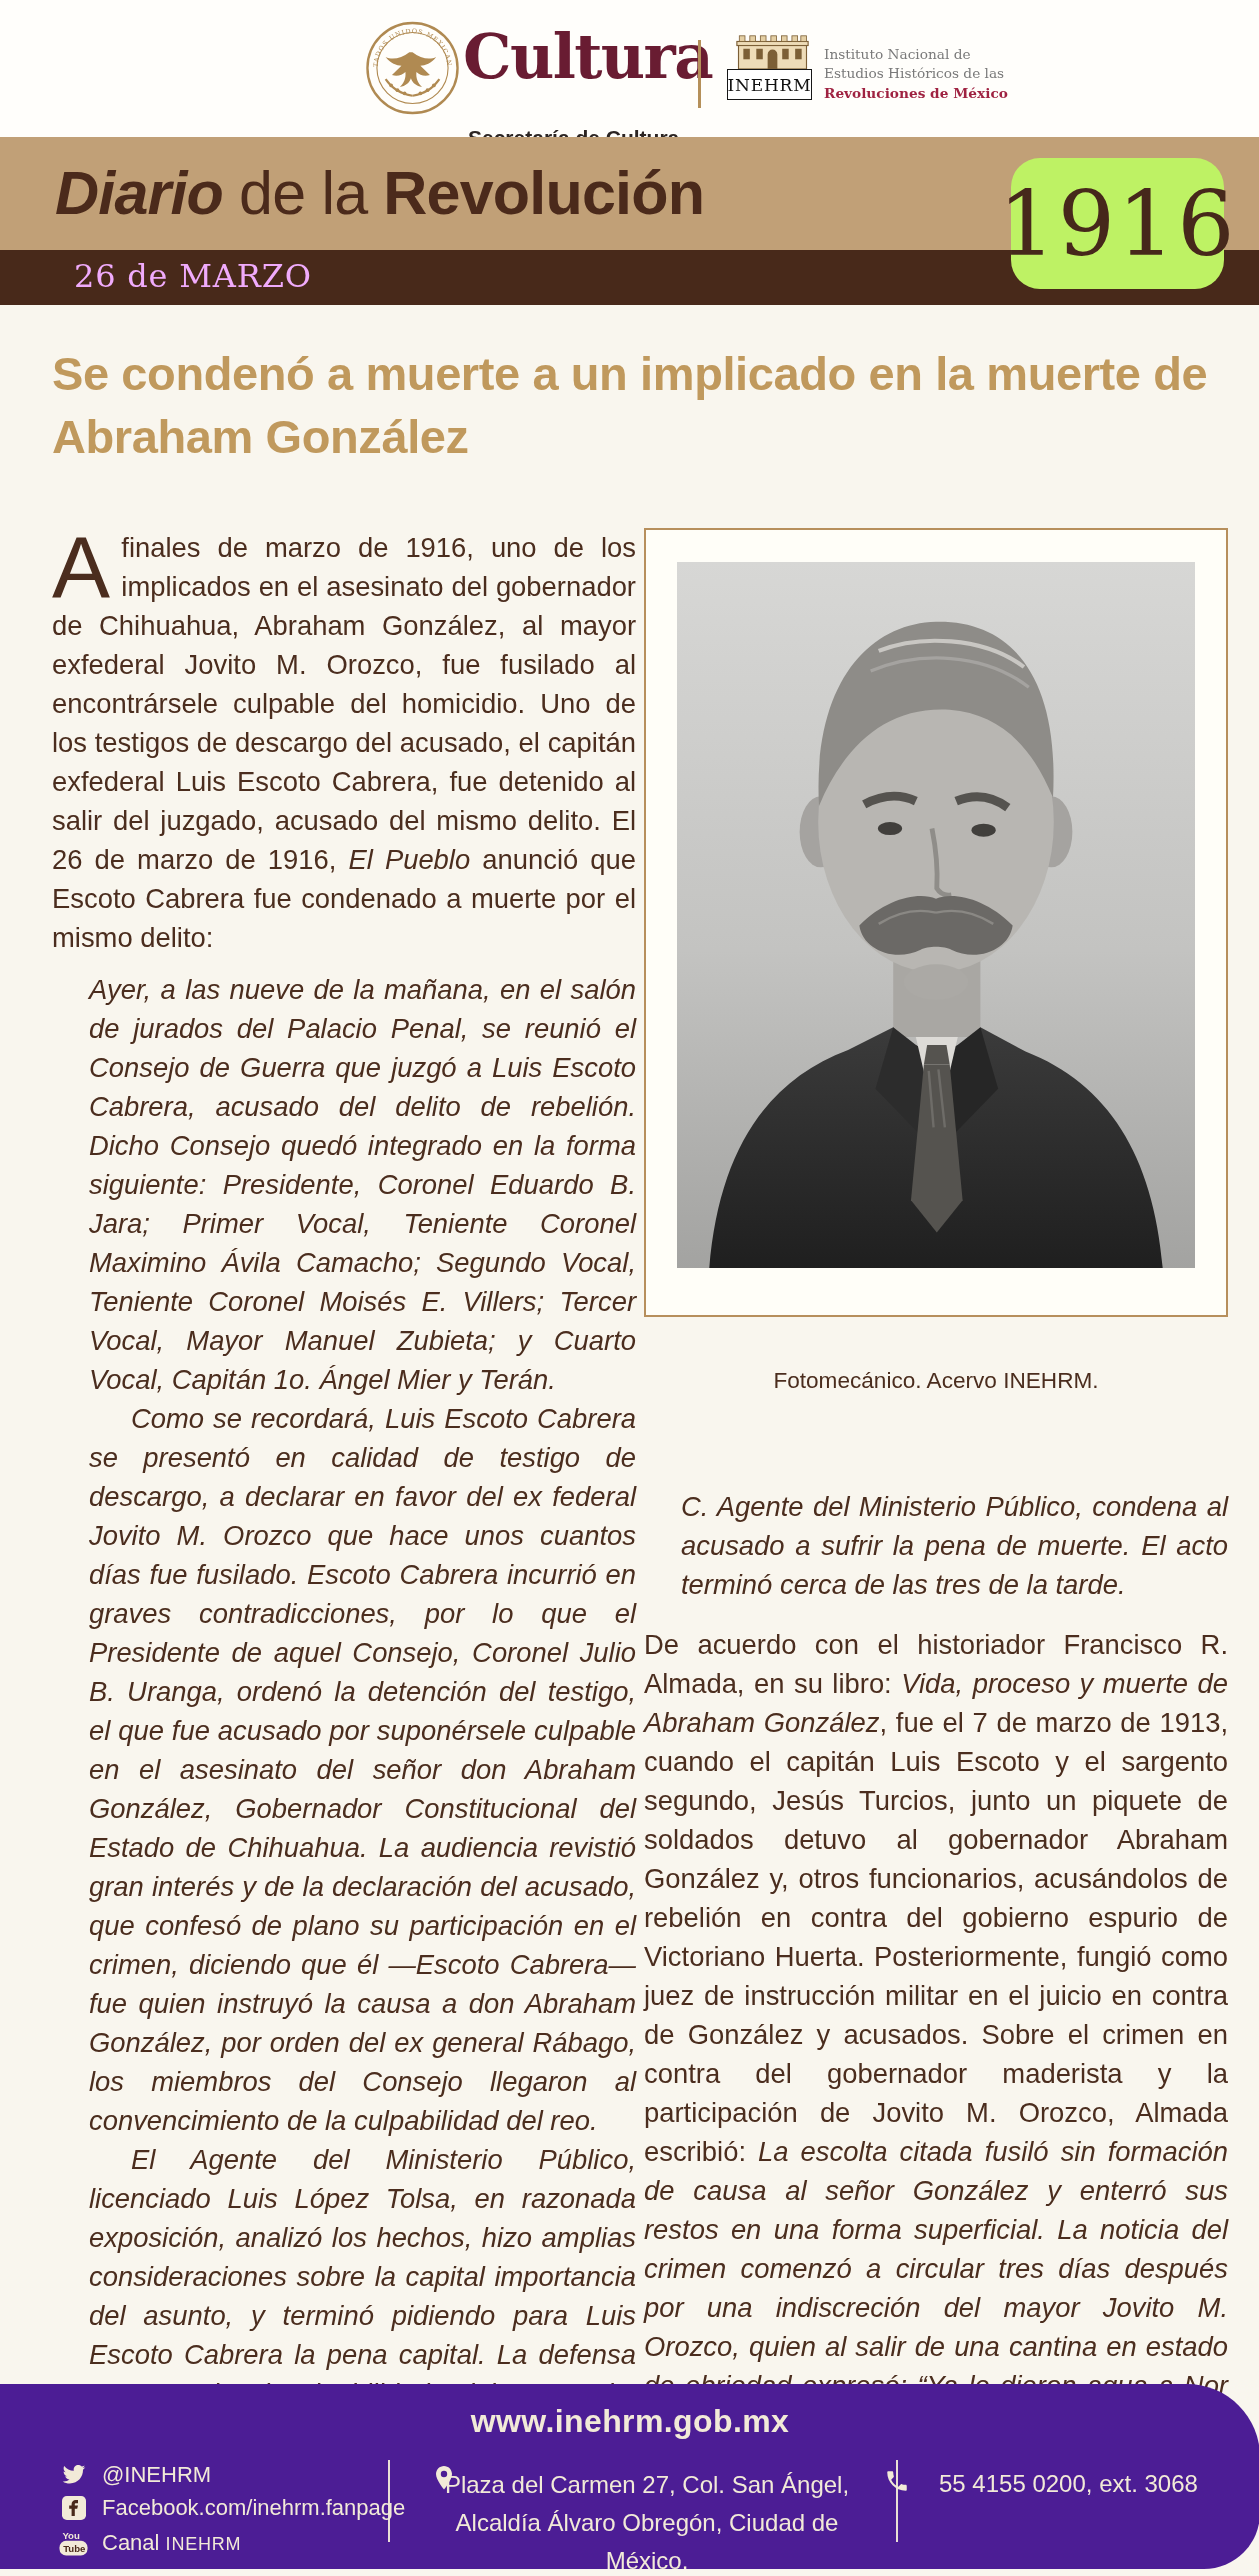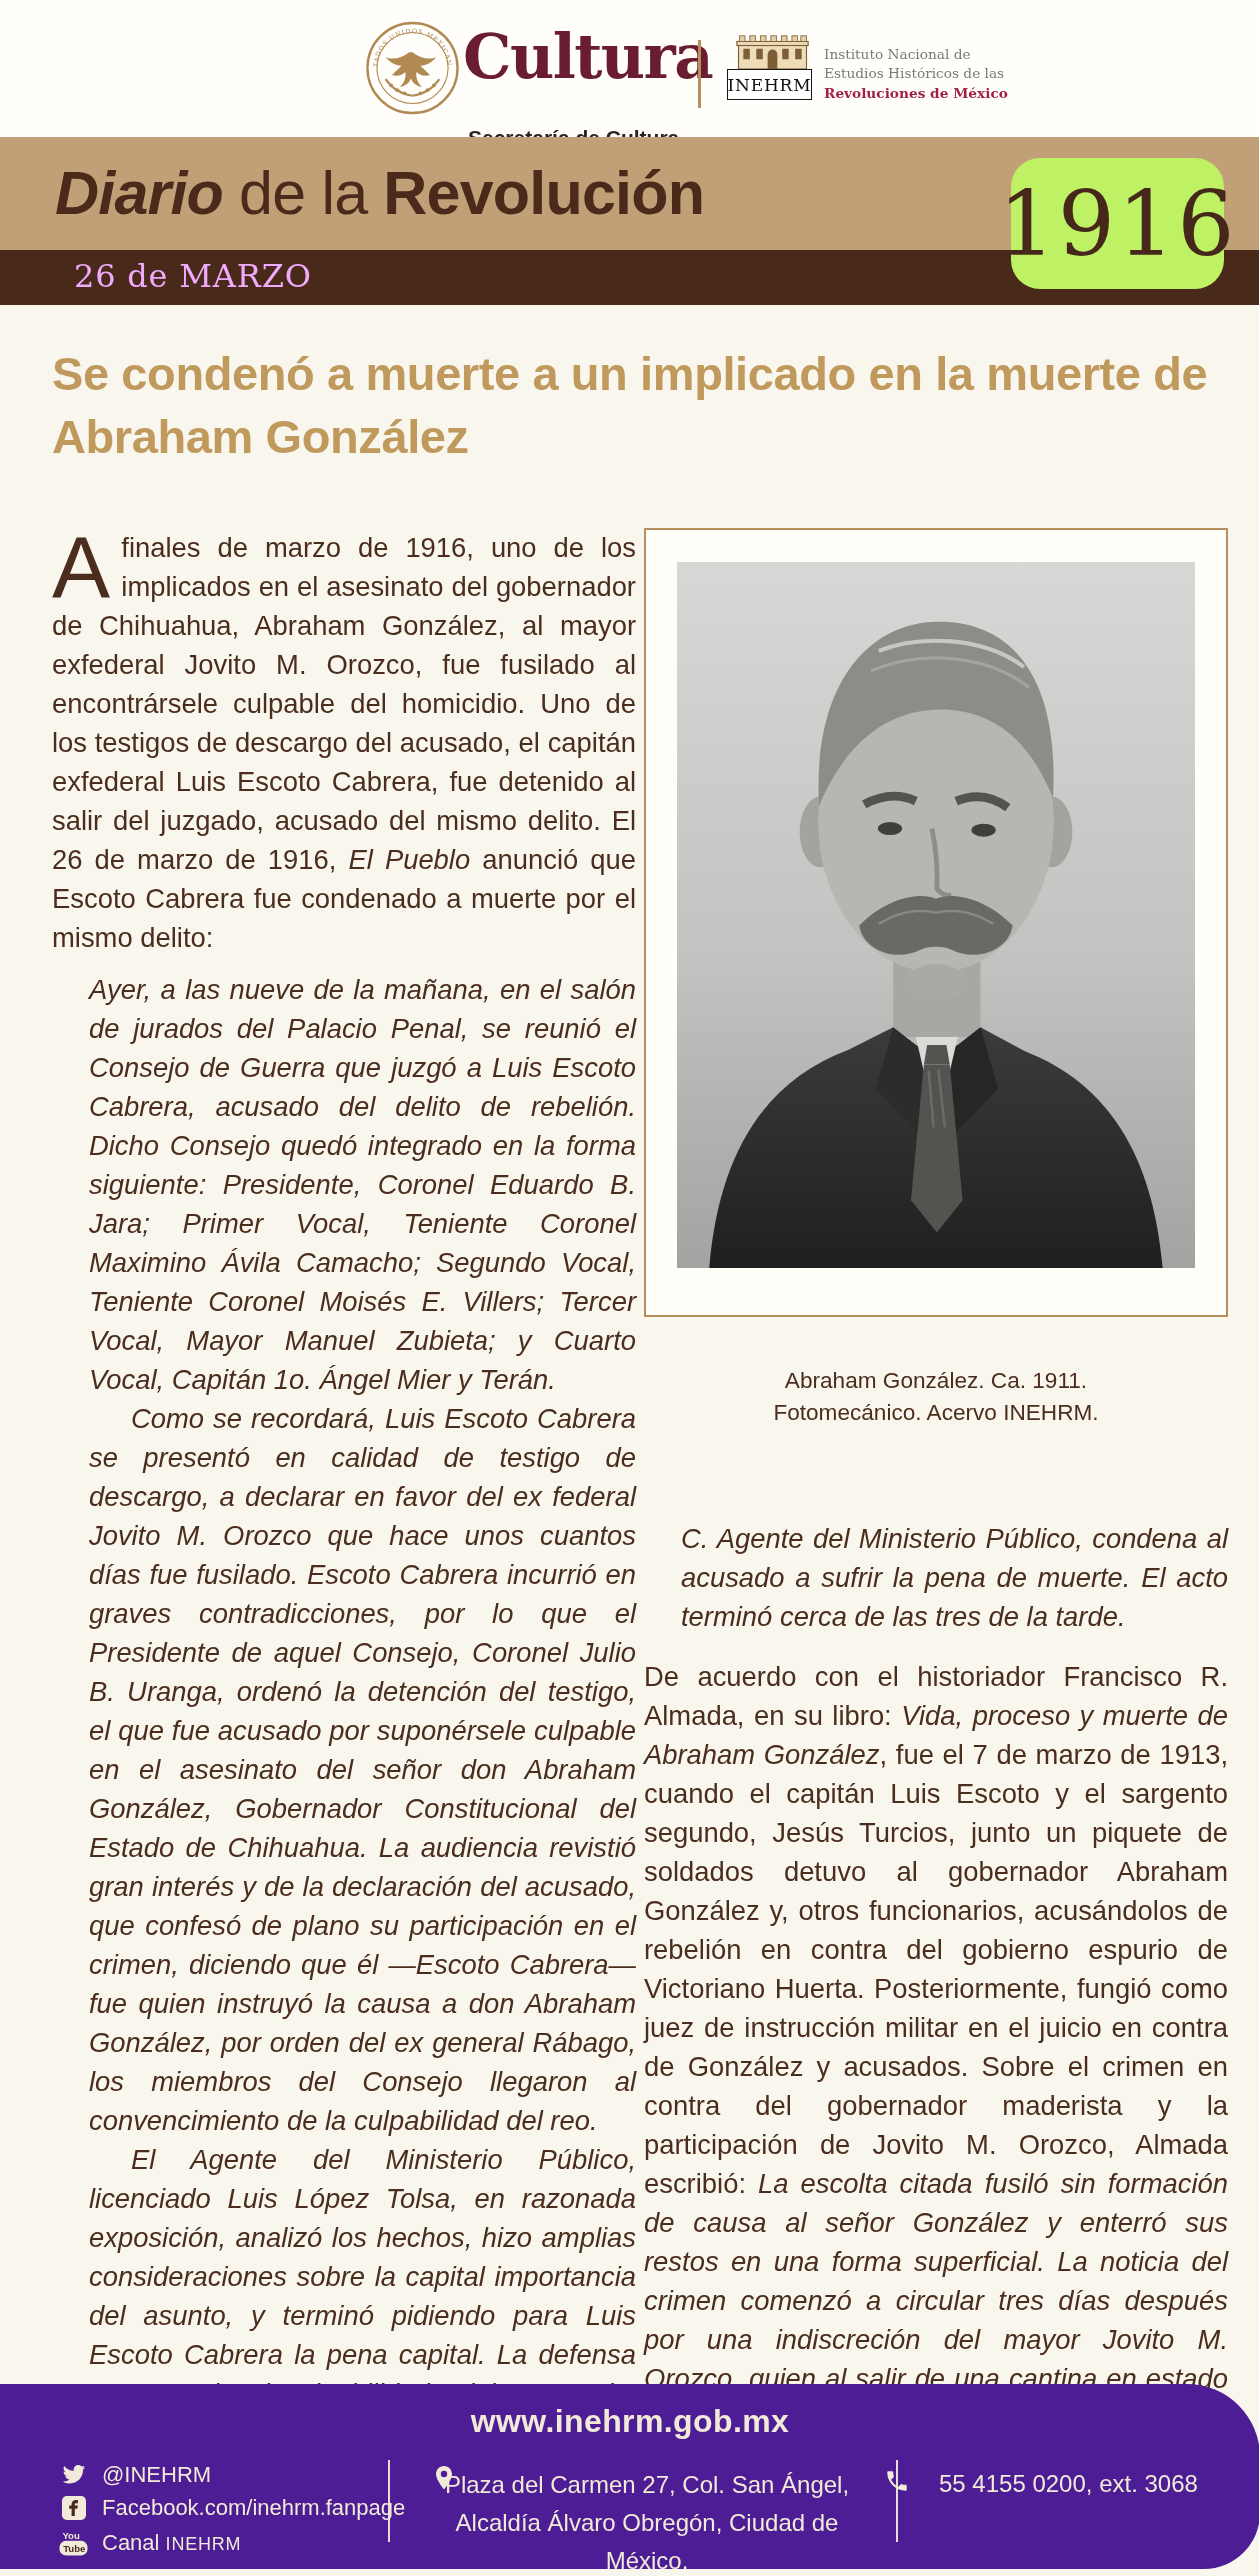--- a/index.html
+++ b/index.html
@@ -202,21 +202,20 @@
         <path d="M346,296 q34,-14 64,8" stroke="#55534f" stroke-width="11" fill="none"></path>
         <ellipse cx="264" cy="330" rx="15" ry="8" fill="#413f3c"></ellipse>
         <ellipse cx="380" cy="332" rx="15" ry="8" fill="#413f3c"></ellipse>
         <path d="M316,330 q8,40 6,74 q6,10 18,8" stroke="#8f8d89" stroke-width="6" fill="none"></path>
         <path d="M226,450 C260,416 300,408 321,417 C342,408 382,416 416,450 C412,480 372,496 340,480 C332,475 310,475 302,480 C270,496 230,480 226,450 Z" fill="#6b6966"></path>
         <path d="M250,448 q35,-22 71,-14 M392,448 q-35,-22 -71,-14" stroke="#8a8884" stroke-width="3" fill="none"></path>
         <ellipse cx="321" cy="520" rx="40" ry="22" fill="#aba9a5"></ellipse>
       </svg>
     </figure>
     <figcaption class="photo-caption">
-      <div>Abraham González. Ca. 1911.</div>
       <div>Fotomecánico. Acervo INEHRM.</div>
     </figcaption>
     <div class="quote-cont">
       <p>C. Agente del Ministerio Público, condena al acusado a sufrir la pena de muerte. El acto terminó cerca de las tres de la tarde.</p>
     </div>
     <p class="historian"><span>De acuerdo con el historiador Francisco R. Almada, en su libro: </span><i>Vida, proceso y muerte de Abraham González</i><span>, fue el 7 de marzo de 1913, cuando el capitán Luis Escoto y el sargento segundo, Jesús Turcios, junto un piquete de soldados detuvo al gobernador Abraham González y, otros funcionarios, acusándolos de rebelión en contra del gobierno espurio de Victoriano Huerta. Posteriormente, fungió como juez de instrucción militar en el juicio en contra de González y acusados. Sobre el crimen en contra del gobernador maderista y la participación de Jovito M. Orozco, Almada escribió: </span><i>La escolta citada fusiló sin formación de causa al señor González y enterró sus restos en una forma superficial. La noticia del crimen comenzó a circular tres días después por una indiscreción del mayor Jovito M. Orozco, quien al salir de una cantina en estado de ebriedad expresó: “Ya le dieron agua a Nor Abraham”. De allí vino también la suposición de que Orozco había sido partícipe del crimen...</i></p>
   </aside>
 
   <footer class="footer">
     <div class="site">www.inehrm.gob.mx</div>

